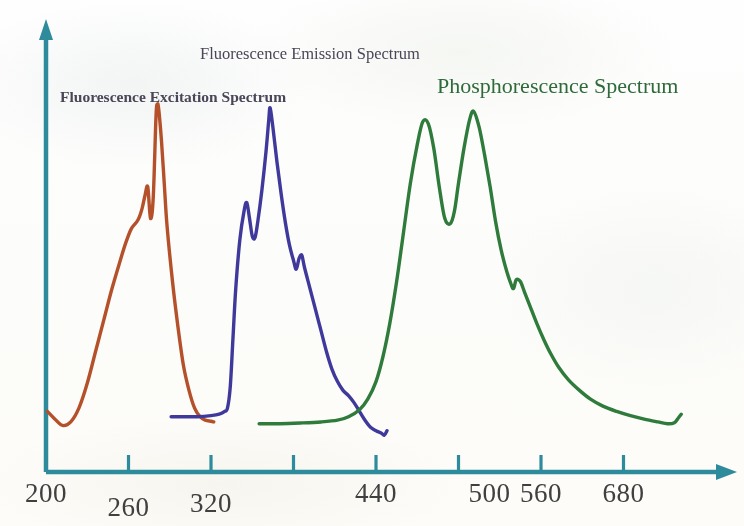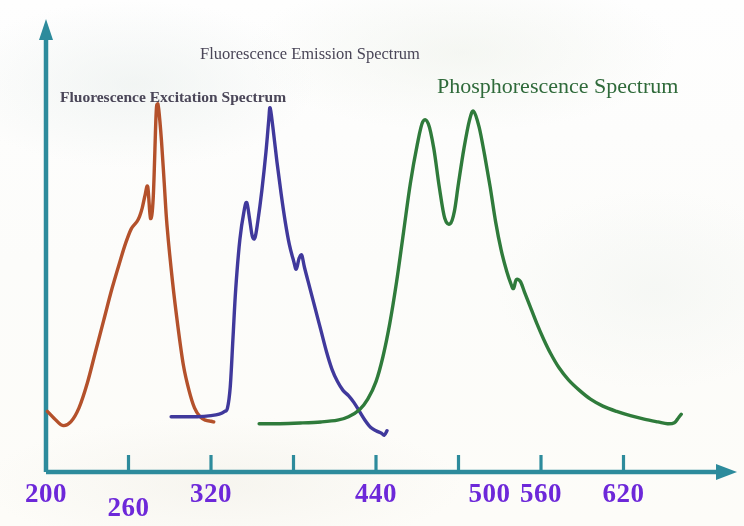--- a/index.html
+++ b/index.html
@@ -37,23 +37,23 @@
   .tick-line { stroke: #2d8b9c; stroke-width: 3.2; }
   .curve { fill: none; stroke-linecap: round; stroke-linejoin: round; }
   .curve-excitation { stroke: #b4512b; stroke-width: 3.4; }
   .curve-emission  { stroke: #40399c; stroke-width: 3.4; }
   .curve-phosph    { stroke: #2f7b3b; stroke-width: 3.4; }
 
   .tick-label {
     position: absolute;
     transform: translateX(-50%);
     font-family: "Liberation Serif", "DejaVu Serif", serif;
-    font-weight: bold;
+    font-weight: normal;
     font-size: 27px;
-    color: #6d28d9;
+    color: #404040;
     letter-spacing: 0.5px;
     white-space: nowrap;
   }
   .series-label {
     position: absolute;
     white-space: nowrap;
     font-family: "Liberation Serif", "DejaVu Serif", serif;
   }
   #label-excitation {
     left: 60px;
@@ -103,26 +103,26 @@
     <g id="curve-group">
         <path class="curve curve-excitation" d="M 47.38 411.41 C 48.52 412.58, 51.73 416.09, 54.25 418.43 C 56.77 420.77, 59.75 424.87, 62.50 425.45 C 65.25 426.03, 68.00 424.87, 70.75 421.94 C 73.50 419.01, 76.25 414.33, 79.00 407.90 C 81.75 401.46, 84.50 392.69, 87.25 383.33 C 90.00 373.97, 92.75 362.27, 95.50 351.74 C 98.25 341.21, 101.00 330.68, 103.75 320.15 C 106.50 309.62, 109.25 298.50, 112.00 288.56 C 114.75 278.62, 117.96 268.09, 120.25 260.48 C 122.54 252.88, 123.92 248.19, 125.75 242.93 C 127.58 237.67, 129.42 232.40, 131.25 228.89 C 133.08 225.38, 135.38 223.92, 136.75 221.87 C 138.13 219.82, 138.58 218.94, 139.50 216.60 C 140.42 214.26, 141.33 211.34, 142.25 207.83 C 143.17 204.32, 144.08 199.06, 145.00 195.55 C 145.92 192.04, 146.83 182.97, 147.75 186.77 C 148.67 190.57, 149.58 216.60, 150.50 218.36 C 151.42 220.11, 152.33 214.27, 153.25 197.30 C 154.17 180.34, 155.31 132.07, 156.00 116.57 C 156.69 101.07, 156.92 105.46, 157.38 104.29 C 157.83 103.12, 158.06 103.41, 158.75 109.55 C 159.44 115.69, 160.58 128.85, 161.50 141.14 C 162.42 153.42, 163.33 169.22, 164.25 183.26 C 165.17 197.30, 165.63 209.00, 167.00 225.38 C 168.38 241.76, 170.67 264.57, 172.50 281.54 C 174.33 298.50, 176.17 313.13, 178.00 327.17 C 179.83 341.21, 181.67 355.25, 183.50 365.78 C 185.33 376.31, 187.17 383.33, 189.00 390.35 C 190.83 397.37, 192.67 403.51, 194.50 407.90 C 196.33 412.29, 198.17 414.63, 200.00 416.68 C 201.83 418.72, 203.67 419.42, 205.50 420.19 C 207.33 420.95, 209.63 420.95, 211.00 421.24 C 212.38 421.53, 213.29 421.82, 213.75 421.94" stroke="#b4512b"></path>
         <path class="curve curve-emission" d="M 171.13 416.68 C 173.19 416.68, 179.15 416.68, 183.50 416.68 C 187.85 416.68, 192.67 416.85, 197.25 416.68 C 201.83 416.50, 207.33 416.03, 211.00 415.62 C 214.67 415.21, 216.96 414.92, 219.25 414.22 C 221.54 413.52, 223.38 412.46, 224.75 411.41 C 226.13 410.36, 226.58 412.00, 227.50 407.90 C 228.42 403.80, 229.33 398.54, 230.25 386.84 C 231.17 375.14, 232.08 354.08, 233.00 337.70 C 233.92 321.32, 234.60 304.94, 235.75 288.56 C 236.90 272.18, 238.50 252.29, 239.88 239.42 C 241.25 226.55, 242.85 217.48, 244.00 211.34 C 245.15 205.20, 245.83 201.39, 246.75 202.56 C 247.67 203.73, 248.58 212.80, 249.50 218.36 C 250.42 223.92, 251.33 232.69, 252.25 235.91 C 253.17 239.13, 254.08 240.01, 255.00 237.67 C 255.92 235.33, 256.60 229.77, 257.75 221.87 C 258.90 213.97, 260.50 201.98, 261.88 190.28 C 263.25 178.58, 264.85 163.37, 266.00 151.67 C 267.15 139.97, 268.06 127.39, 268.75 120.08 C 269.44 112.77, 269.44 106.63, 270.13 107.80 C 270.81 108.97, 271.73 118.03, 272.88 127.10 C 274.02 136.17, 275.63 151.08, 277.00 162.20 C 278.38 173.31, 279.75 183.85, 281.13 193.79 C 282.50 203.74, 283.88 213.39, 285.25 221.87 C 286.63 230.35, 288.00 238.25, 289.38 244.69 C 290.75 251.12, 292.35 256.39, 293.50 260.48 C 294.65 264.57, 295.33 269.55, 296.25 269.25 C 297.17 268.96, 298.08 261.07, 299.00 258.73 C 299.92 256.38, 300.83 253.75, 301.75 255.21 C 302.67 256.68, 303.13 261.94, 304.50 267.50 C 305.88 273.06, 308.17 281.54, 310.00 288.56 C 311.83 295.58, 313.67 302.60, 315.50 309.62 C 317.33 316.64, 319.17 323.66, 321.00 330.68 C 322.83 337.70, 324.67 345.31, 326.50 351.74 C 328.33 358.18, 330.17 364.32, 332.00 369.29 C 333.83 374.26, 335.67 378.06, 337.50 381.57 C 339.33 385.08, 341.17 388.01, 343.00 390.35 C 344.83 392.69, 346.67 393.57, 348.50 395.62 C 350.33 397.66, 352.17 400.00, 354.00 402.63 C 355.83 405.27, 357.67 408.49, 359.50 411.41 C 361.33 414.34, 363.17 417.55, 365.00 420.19 C 366.83 422.82, 368.67 425.45, 370.50 427.20 C 372.33 428.96, 374.17 429.72, 376.00 430.71 C 377.83 431.71, 380.13 432.41, 381.50 433.17 C 382.88 433.93, 383.33 435.69, 384.25 435.28 C 385.17 434.87, 386.54 431.48, 387.00 430.71" stroke="#40399c"></path>
         <path class="curve curve-phosph" d="M 259.13 423.69 C 262.56 423.69, 272.88 423.81, 279.75 423.69 C 286.63 423.58, 293.50 423.29, 300.38 422.99 C 307.25 422.70, 314.81 422.41, 321.00 421.94 C 327.19 421.47, 332.92 421.06, 337.50 420.19 C 342.08 419.31, 344.83 418.43, 348.50 416.68 C 352.17 414.92, 356.29 412.58, 359.50 409.65 C 362.71 406.73, 365.00 403.81, 367.75 399.13 C 370.50 394.44, 373.48 388.59, 376.00 381.57 C 378.52 374.56, 380.58 366.66, 382.88 357.00 C 385.17 347.35, 387.46 336.24, 389.75 323.66 C 392.04 311.08, 394.33 296.75, 396.63 281.54 C 398.92 266.33, 401.21 248.78, 403.50 232.40 C 405.79 216.02, 408.08 197.88, 410.38 183.26 C 412.67 168.63, 415.19 154.89, 417.25 144.65 C 419.31 134.41, 420.92 125.34, 422.75 121.83 C 424.58 118.32, 426.42 119.20, 428.25 123.59 C 430.08 127.98, 431.92 137.63, 433.75 148.16 C 435.58 158.69, 437.42 175.07, 439.25 186.77 C 441.08 198.47, 442.92 212.22, 444.75 218.36 C 446.58 224.50, 448.65 224.80, 450.25 223.63 C 451.85 222.45, 453.00 218.07, 454.38 211.34 C 455.75 204.61, 456.90 193.79, 458.50 183.26 C 460.10 172.73, 462.17 158.69, 464.00 148.16 C 465.83 137.63, 467.90 126.22, 469.50 120.08 C 471.10 113.94, 472.02 110.14, 473.63 111.31 C 475.23 112.48, 477.29 119.79, 479.13 127.10 C 480.96 134.41, 482.79 145.24, 484.63 155.18 C 486.46 165.13, 488.29 175.65, 490.13 186.77 C 491.96 197.88, 493.79 211.34, 495.63 221.87 C 497.46 232.40, 499.29 241.76, 501.13 249.95 C 502.96 258.14, 505.02 265.45, 506.63 271.01 C 508.23 276.57, 509.60 280.37, 510.75 283.29 C 511.90 286.22, 512.58 289.14, 513.50 288.56 C 514.42 287.98, 515.10 280.95, 516.25 279.78 C 517.40 278.61, 519.00 279.49, 520.38 281.54 C 521.75 283.59, 522.90 287.97, 524.50 292.07 C 526.10 296.17, 527.94 300.85, 530.00 306.11 C 532.06 311.38, 534.58 318.10, 536.88 323.66 C 539.17 329.22, 541.46 334.48, 543.75 339.46 C 546.04 344.43, 548.10 348.81, 550.63 353.50 C 553.15 358.18, 555.90 363.15, 558.88 367.53 C 561.85 371.92, 565.06 376.02, 568.50 379.82 C 571.94 383.62, 575.83 387.13, 579.50 390.35 C 583.17 393.57, 586.60 396.49, 590.50 399.13 C 594.40 401.76, 598.52 404.10, 602.88 406.14 C 607.23 408.19, 612.04 409.83, 616.63 411.41 C 621.21 412.99, 625.79 414.34, 630.38 415.62 C 634.96 416.91, 639.54 418.08, 644.13 419.13 C 648.71 420.19, 653.98 421.18, 657.88 421.94 C 661.77 422.70, 664.75 423.58, 667.50 423.69 C 670.25 423.81, 672.54 423.64, 674.38 422.64 C 676.21 421.65, 677.35 419.13, 678.50 417.73 C 679.65 416.32, 680.79 414.80, 681.25 414.22" stroke="#2f7b3b"></path>
       </g>
   </svg>
 
   <div id="tick-label-layer">
       <div class="tick-label" style="left: 46px; top: 478px;">200</div>
       <div class="tick-label" style="left: 128.5px; top: 492px;">260</div>
-      <div class="tick-label" style="left: 211px; top: 478px;">320</div>
+      <div class="tick-label" style="left: 211px; top: 488px;">320</div>
       <div class="tick-label" style="left: 293.5px; top: 478px; margin-top: 43px;">380</div>
       <div class="tick-label" style="left: 376px; top: 478px;">440</div>
       <div class="tick-label" style="left: 458.5px; top: 478px; margin-left: 31px;">500</div>
       <div class="tick-label" style="left: 541px; top: 478px;">560</div>
-      <div class="tick-label" style="left: 623.5px; top: 478px;">620</div>
+      <div class="tick-label" style="left: 623.5px; top: 478px;">680</div>
     </div>
 
   <div class="series-label" id="label-excitation">Fluorescence Excitation Spectrum</div>
 
   <div class="series-label" id="label-phosphorescence">Phosphorescence Spectrum</div>
 
   <div class="series-label" id="label-emission">Fluorescence Emission Spectrum</div>
 
 </div>
 

